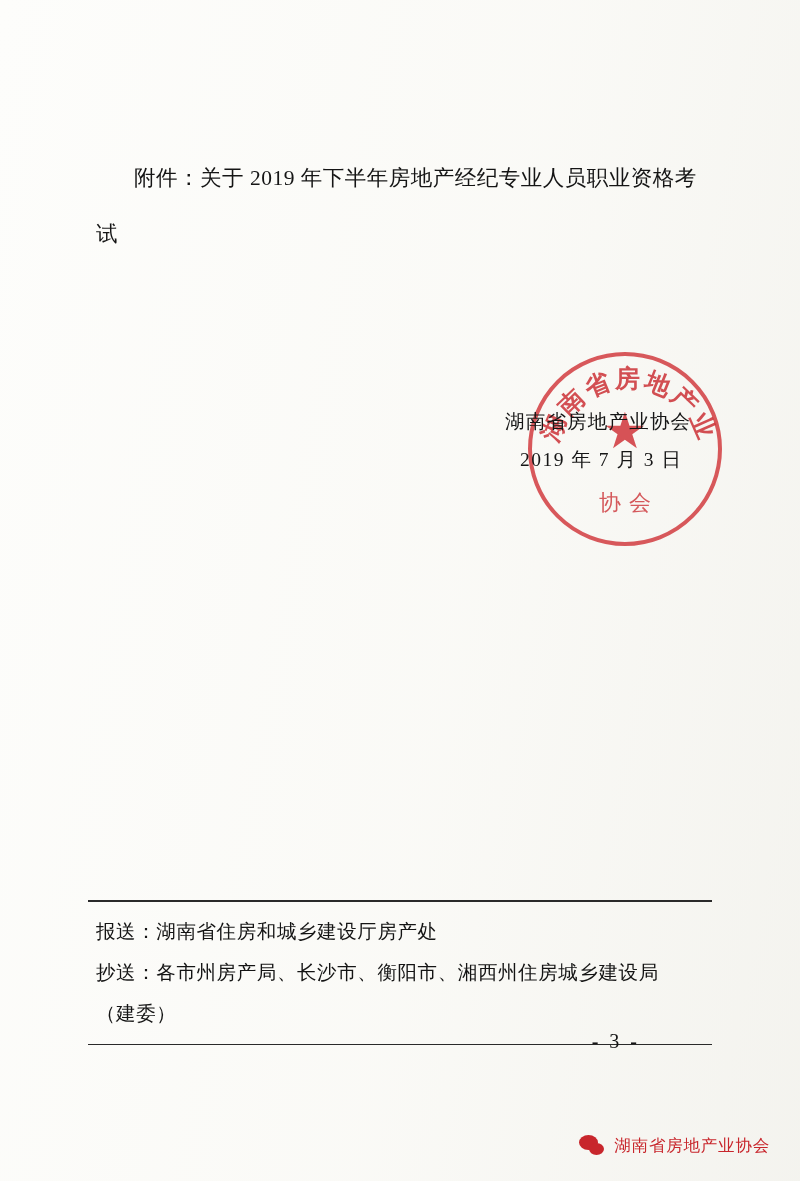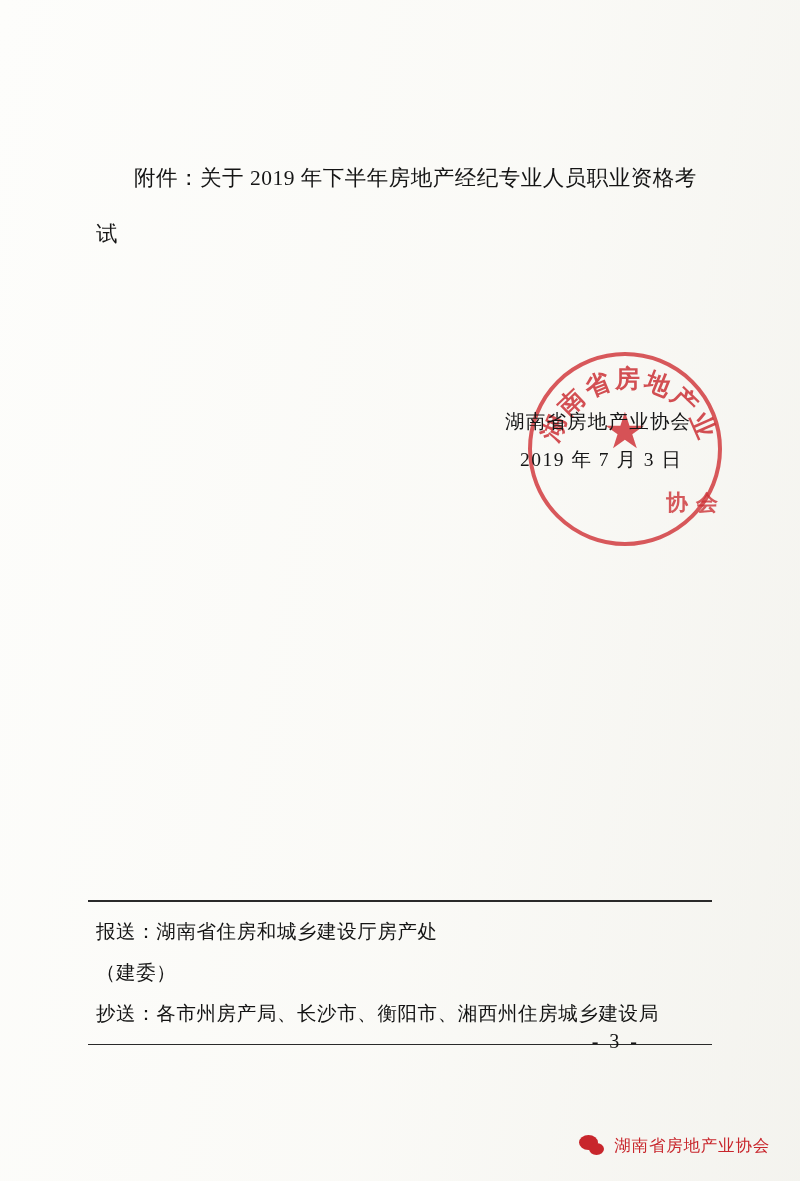--- a/index.html
+++ b/index.html
@@ -123,24 +123,24 @@
     font-family: "Liberation Serif", serif;
     font-size: 25px;
     font-weight: bold;
     letter-spacing: 3px;
   }
   .stamp-bottom {
     position: absolute;
     left: 0;
     bottom: 24px;
     width: 194px;
-    text-align: right;
+    text-align: center;
     color: rgba(200, 32, 38, 0.8);
     font-size: 22px;
-    font-weight: bold;
+    font-weight: normal;
     letter-spacing: 8px;
     z-index: 2;
   }
 
   
   .footer-block {
     position: absolute;
     left: 88px;
     top: 892px;
     width: 624px;
@@ -228,22 +228,22 @@
           <span>★</span>
         </div>
       <div class="stamp-bottom">协会</div>
     </div>
   </div>
 
   <div class="footer-block">
     <div class="rule"></div>
     <div class="footer-lines">
       <div>报送：湖南省住房和城乡建设厅房产处</div>
+      <div>抄送：各市州房产局、长沙市、衡阳市、湘西州住房城乡建设局</div>
       <div>（建委）</div>
-      <div>抄送：各市州房产局、长沙市、衡阳市、湘西州住房城乡建设局</div>
     </div>
     <div class="rule bottom"></div>
   </div>
 
   <div class="page-number">- 3 -</div>
 
   <div class="wechat-badge">
     <div class="wechat-icon">
       <div class="b1"></div>
       <div class="b2"></div>

